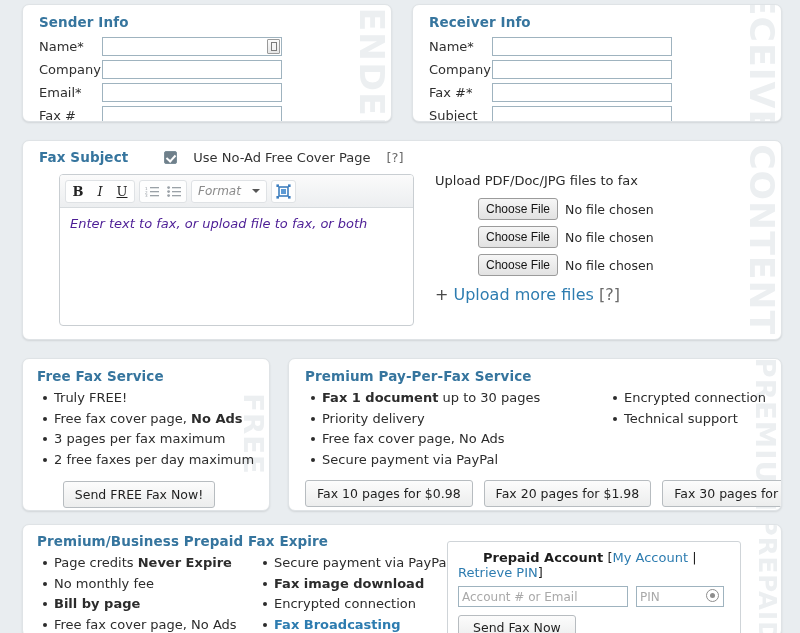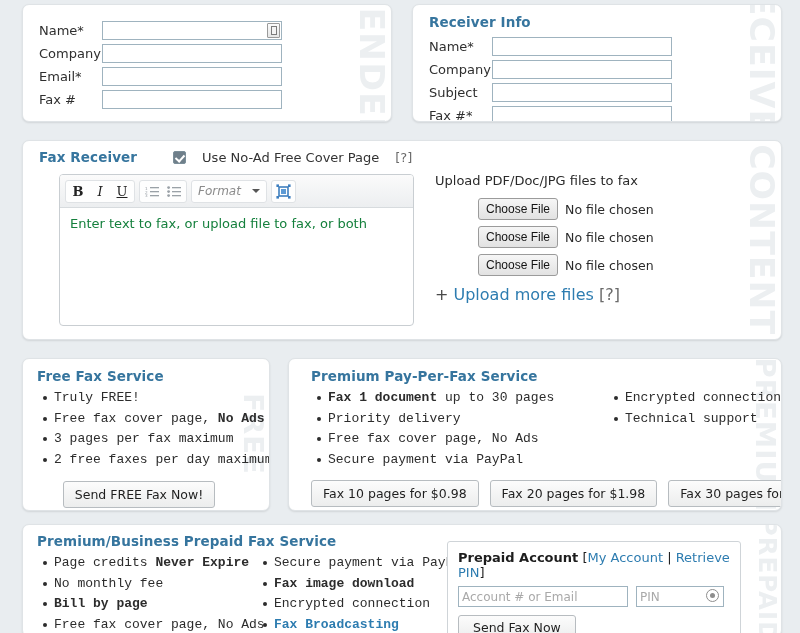--- a/index.html
+++ b/index.html
@@ -177,21 +177,22 @@
     width: 25px; height: 23px;
     background: #fefefe;
     border: 1px solid #dfe2e5;
     border-radius: 3px;
     display: flex; align-items: center; justify-content: center;
   }
   .editor-body {
     height: 115px;
     padding: 8px 10px;
     font-size: 13px;
-    color: #15803d;
+    color: #4c1d95;
+    font-style: italic;
   }
 
   
   .btn {
     background: linear-gradient(#fcfcfc,#eceded);
     border: 1px solid #b7bcc0;
     border-radius: 3px;
     font-family: "DejaVu Sans", "Liberation Sans", sans-serif;
     font-size: 12.5px;
     color: #1f1f1f;
@@ -223,41 +224,40 @@
     margin: 4px 0 0 0;
     padding-left: 17px;
     list-style: none;
   }
   ul.bl li {
     position: relative;
     font-size: 13px;
     color: #2c2c2c;
     line-height: 20.5px;
     white-space: nowrap;
-    font-family: Liberation Mono, monospace;
   }
   ul.bl li::before {
     content: "";
     position: absolute;
     left: -11px; top: 8px;
     width: 4px; height: 4px;
     background: #2c2c2c;
     border-radius: 50%;
   }
   ul.bl li b { font-weight: bold; }
 
   
   .prepaid-box {
     border: 1px solid #cfd4d8;
     border-radius: 3px;
     background: #fff;
     padding: 8px 10px 9px 10px;
   }
   .prepaid-head { font-size: 13px; color: #1d1d1d; margin-bottom: 6px; }
-  .prepaid-head b { font-weight: bold; }
+  .prepaid-head b { font-weight: bold; margin-left: 25px; }
   .pin-wrap { position: relative; display: inline-block; }
   .eye {
     position: absolute;
     right: 5px; top: 3px;
     width: 13px; height: 13px;
     border: 1.4px solid #8e8e8e;
     border-radius: 50%;
     display: flex; align-items: center; justify-content: center;
   }
   .eye::after {
@@ -270,20 +270,21 @@
 </head>
 <body>
 
 <div class="page">
 
   <div class="panel" style="left:22px; top:4px; width:370px; height:118px;">
     <div class="watermark">
       <span>SENDER</span>
     </div>
     <div style="position:relative; padding:9px 0 0 16px;">
+      <div class="panel-title">Sender Info</div>
       <div style="margin-top:7px;">
         <div class="form-row">
           <label>Name*</label>
           <span class="field-wrap">
             <input class="txt" style="width: 180px;" placeholder="">
             <span class="contact-icon">
                 <i></i>
               </span>
           </span>
         </div>
@@ -312,38 +313,38 @@
       <div style="margin-top:7px;">
         <div class="form-row">
           <label>Name*</label>
           <input class="txt" style="width: 180px;" placeholder="">
         </div>
         <div class="form-row">
           <label>Company</label>
           <input class="txt" style="width: 180px;" placeholder="">
         </div>
         <div class="form-row">
+          <label>Fax #*</label>
+          <input class="txt" style="width: 180px;" placeholder="">
+        </div>
+        <div class="form-row">
           <label>Subject</label>
-          <input class="txt" style="width: 180px;" placeholder="">
-        </div>
-        <div class="form-row">
-          <label>Fax #*</label>
           <input class="txt" style="width: 180px;" placeholder="">
         </div>
       </div>
     </div>
   </div>
 
   <div class="panel" style="left:22px; top:140px; width:760px; height:200px;">
     <div class="watermark">
       <span>CONTENT</span>
     </div>
 
     <div style="position:relative; padding:8px 0 0 16px; display:flex; align-items:center; gap:36px;">
-      <div class="panel-title">Fax Receiver</div>
+      <div class="panel-title">Fax Subject</div>
       <div class="cover-line">
         <span class="cbx"></span>
         <span>Use No-Ad Free Cover Page</span>
         <span class="help">[?]</span>
       </div>
     </div>
 
     <div class="editor" style="position:absolute; left:36px; top:33px; width:355px; height:152px;">
       <div class="editor-toolbar">
         <div class="tgroup">
@@ -430,21 +431,21 @@
       <div style="text-align:center; margin-top:11px; padding-right:28px;">
         <button class="btn">Send FREE Fax Now!</button>
       </div>
     </div>
   </div>
 
   <div class="panel" style="left:288px; top:358px; width:494px; height:153px;">
     <div class="watermark sm">
       <span>PREMIUM</span>
     </div>
-    <div style="position:relative; padding:9px 0 0 22px;">
+    <div style="position:relative; padding:9px 0 0 16px;">
       <div class="panel-title">Premium Pay-Per-Fax Service</div>
       <div style="display:flex; gap:47px;">
         <ul class="bl" style="width:255px;">
           <li><b>Fax 1 document</b><span> up to 30 pages</span></li>
           <li><span>Priority delivery</span></li>
           <li><span>Free fax cover page, No Ads</span></li>
           <li><span>Secure payment via PayPal</span></li>
         </ul>
         <ul class="bl">
           <li><span>Encrypted connection</span></li>
@@ -457,21 +458,21 @@
         <button class="btn">Fax 30 pages for $2.98</button>
       </div>
     </div>
   </div>
 
   <div class="panel" style="left:22px; top:524px; width:760px; height:113px;">
     <div class="watermark xs">
       <span>PREPAID</span>
     </div>
     <div style="position:relative; padding:8px 0 0 14px;">
-      <div class="panel-title">Premium/Business Prepaid Fax Service</div>
+      <div class="panel-title">Premium/Business Prepaid Fax Expire</div>
       <div style="display:flex; gap:24px;">
         <ul class="bl" style="width:196px;">
           <li><span>Page credits </span><b>Never Expire</b></li>
           <li><span>No monthly fee</span></li>
           <li><b>Bill by page</b></li>
           <li><span>Free fax cover page, No Ads</span></li>
         </ul>
         <ul class="bl">
           <li><span>Secure payment via PayPal</span></li>
           <li><b>Fax image download</b></li>

